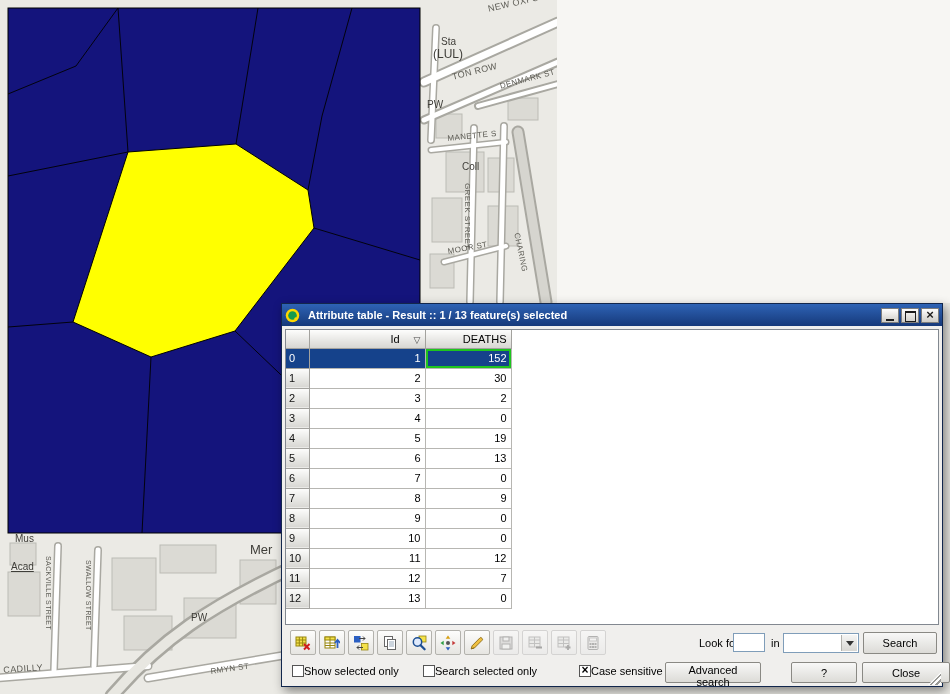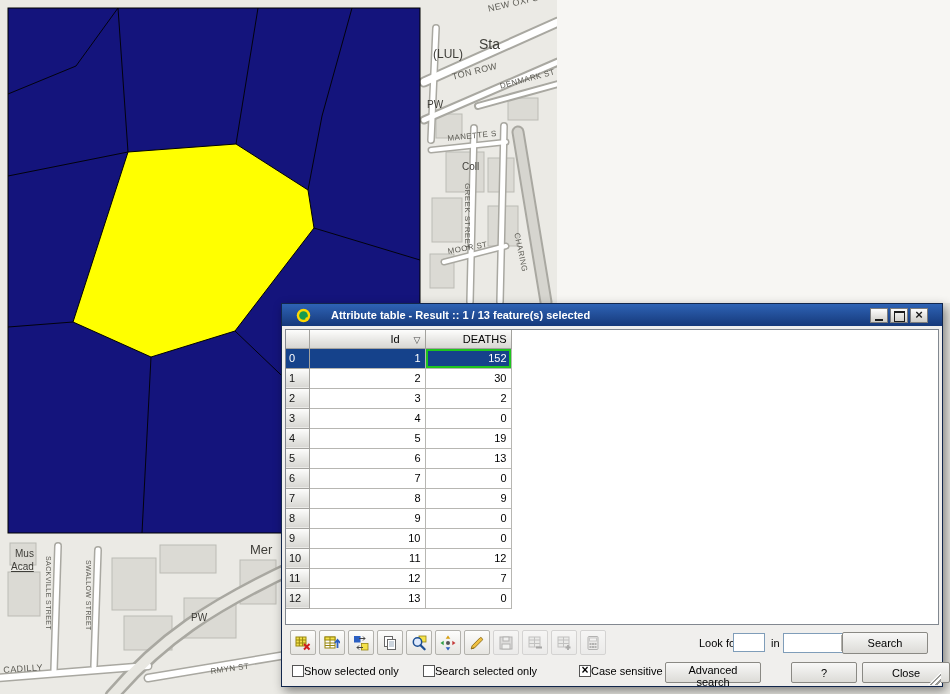--- a/index.html
+++ b/index.html
@@ -11,21 +11,21 @@
   #map-labels{position:absolute;inset:0;pointer-events:none}
   .maplabel{position:absolute;white-space:nowrap;color:#5d5c55;transform-origin:0 0;letter-spacing:.4px}
   .maplabel.strong{color:#3f3e39;letter-spacing:0}
 
   
   #dialog{position:absolute;left:281px;top:303px;width:662px;height:384px;
     background:var(--dialog-bg,#f0efed);border:1px solid #12274d;
     box-shadow:3px 4px 10px rgba(0,0,0,.45);font-size:11px}
   .titlebar{position:absolute;left:0;top:0;right:0;height:22px;
     background:linear-gradient(var(--titlebar-top,#2e63b5),var(--titlebar-bottom,#16397a));
-    display:flex;align-items:center;padding:0 14px;gap:20px}
+    display:flex;align-items:center;padding:0 3px;gap:8px}
   .qicon{width:15px;height:15px;display:inline-flex;flex:none}
   .qicon svg{width:15px;height:15px}
   .title{color:#fff;font-weight:bold;font-size:11px;flex:1;overflow:hidden;white-space:nowrap}
   .winbtns{display:flex;gap:2px;flex:none}
   .wbtn{width:18px;height:15px;border:1px solid #7d7d7d;background:linear-gradient(#fefefe,#cfcdc7);padding:0;position:relative}
   .wbtn-minimize::after{content:'';display:block;width:8px;height:2px;background:#1c1c1c;margin:9px auto 0}
   .wbtn-maximize::after{content:'';display:block;width:9px;height:8px;border:1px solid #1c1c1c;border-top-width:2px;margin:2px auto 0}
   .wbtn-close::after{content:'×';display:block;text-align:center;color:#1c1c1c;font:bold 13px/12px "Liberation Sans",sans-serif}
 
   
@@ -47,21 +47,21 @@
   .tbtn{width:26px;height:25px;border:1px solid #b3b2ad;border-radius:2px;background:linear-gradient(#fdfdfc,#e6e5e1);padding:0;display:flex;align-items:center;justify-content:center}
   .ticon,.ticon svg{width:16px;height:16px;display:block}
   .tbtn-disabled{filter:grayscale(1) opacity(.45)}
   .lf-label{position:absolute;left:414px;top:8px}
   .lf-input{position:absolute;left:448px;top:4px;width:32px;height:19px;border:1px solid #7f9db9;background:#fff;font-size:11px;padding:0 2px}
   .in-label{position:absolute;left:486px;top:8px}
   .field-select{position:absolute;left:498px;top:4px;width:76px;height:20px;background:#fff;border:1px solid #7f9db9}
   .dd-btn{position:absolute;right:1px;top:1px;bottom:1px;width:16px;background:linear-gradient(#f5f5f4,#d8d7d3);border-left:1px solid #b3b2ad;display:flex;align-items:center;justify-content:center}
   .dd-tri{width:0;height:0;border-left:4px solid transparent;border-right:4px solid transparent;border-top:5px solid #333}
   .pbtn{border:1px solid #8a8984;border-radius:2px;background:linear-gradient(#f8f8f7,#dcdbd7);font-size:11px;height:21px;font-family:"Liberation Sans",sans-serif}
-  .search-btn{position:absolute;left:557px;top:3px;width:86px;height:22px}
+  .search-btn{position:absolute;left:578px;top:3px;width:74px;height:22px}
 
   
   .footer{position:absolute;left:3px;right:3px;top:357px;height:26px}
   .cbitem{position:absolute;top:4px;display:flex;gap:0}
   .cb{width:12px;height:12px;background:#fff;border:1px solid #555;display:inline-flex;align-items:center;justify-content:center;font-weight:bold;line-height:1;font-size:12px}
   .cb.checked::after{content:'×';margin-top:-2px}
   .footer .pbtn{position:absolute;top:1px}
   .grip{position:absolute;right:1px;bottom:1px;width:13px;height:13px;
     background:repeating-linear-gradient(135deg,#fdfdfd 0 2px,#9a9a96 2px 4px);
     clip-path:polygon(100% 0,100% 100%,0 100%)}
@@ -143,31 +143,31 @@
           <path d="M151,357 L142,533"></path>
           <path d="M73,322 L8,327"></path>
         </g>
         <polygon points="128,152 236,144 308,190 314,228 235,331 151,357 73,322" style="fill:var(--selected-polygon,#ffff00)" stroke="#000" stroke-width="1"></polygon>
       </g>
     </svg>
   </div>
 
   <div id="map-labels">
       <div class="maplabel" style="left: 487px; top: 4px; font-size: 9px; transform: rotate(-13deg);">NEW OXFORD</div>
-      <div class="maplabel strong" style="left: 441px; top: 36px; font-size: 14px; padding-left: 38px;">Sta</div>
+      <div class="maplabel strong" style="left: 441px; top: 36px; font-size: 10px;">Sta</div>
       <div class="maplabel strong" style="left: 433px; top: 47px; font-size: 12px;">(LUL)</div>
       <div class="maplabel" style="left: 451px; top: 72px; font-size: 9px; transform: rotate(-14deg);">TON ROW</div>
       <div class="maplabel strong" style="left: 427px; top: 99px; font-size: 10px;">PW</div>
       <div class="maplabel" style="left: 499px; top: 82px; font-size: 8px; transform: rotate(-15deg);">DENMARK ST</div>
       <div class="maplabel" style="left: 447px; top: 134px; font-size: 8px; transform: rotate(-6deg);">MANETTE S</div>
       <div class="maplabel strong" style="left: 462px; top: 161px; font-size: 10px;">Coll</div>
       <div class="maplabel" style="left: 472px; top: 183px; font-size: 8px; transform: rotate(90deg);">GREEK STREET</div>
       <div class="maplabel" style="left: 447px; top: 247px; font-size: 8px; transform: rotate(-10deg);">MOOR ST</div>
       <div class="maplabel" style="left: 521px; top: 232px; font-size: 8px; transform: rotate(78deg);">CHARING</div>
-      <div class="maplabel strong" style="left: 15px; top: 533px; font-size: 10px; margin-top: 15px;">Mus</div>
+      <div class="maplabel strong" style="left: 15px; top: 533px; font-size: 10px;">Mus</div>
       <div class="maplabel strong" style="left: 11px; top: 561px; font-size: 10px; text-decoration: underline;">Acad</div>
       <div class="maplabel" style="left: 52px; top: 556px; font-size: 7px; transform: rotate(90deg);">SACKVILLE STREET</div>
       <div class="maplabel" style="left: 92px; top: 560px; font-size: 7px; transform: rotate(90deg);">SWALLOW STREET</div>
       <div class="maplabel strong" style="left: 191px; top: 612px; font-size: 10px;">PW</div>
       <div class="maplabel" style="left: 3px; top: 665px; font-size: 9px; transform: rotate(-4deg);">CADILLY</div>
       <div class="maplabel" style="left: 210px; top: 667px; font-size: 8px; transform: rotate(-8deg);">RMYN ST</div>
       <div class="maplabel strong" style="left: 250px; top: 542px; font-size: 13px;">Mer</div>
     </div>
 
   <div id="dialog">

